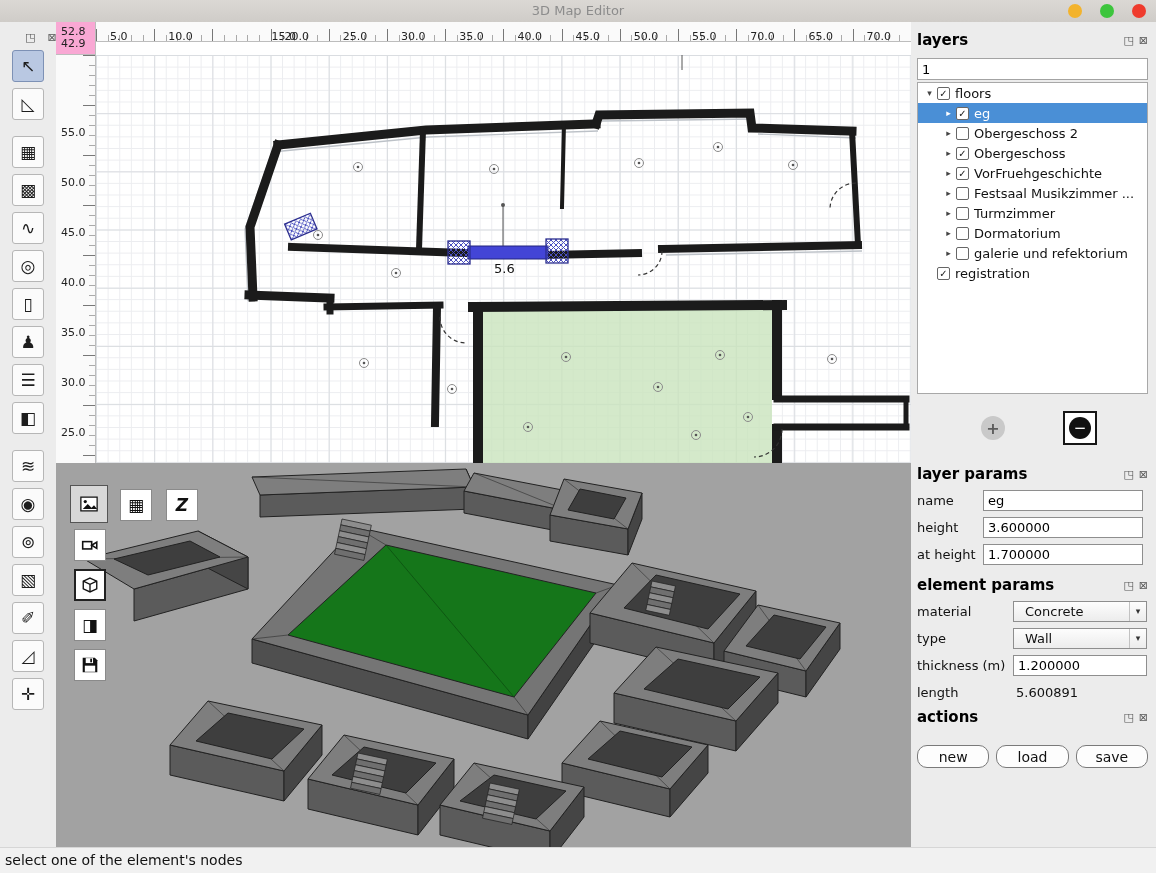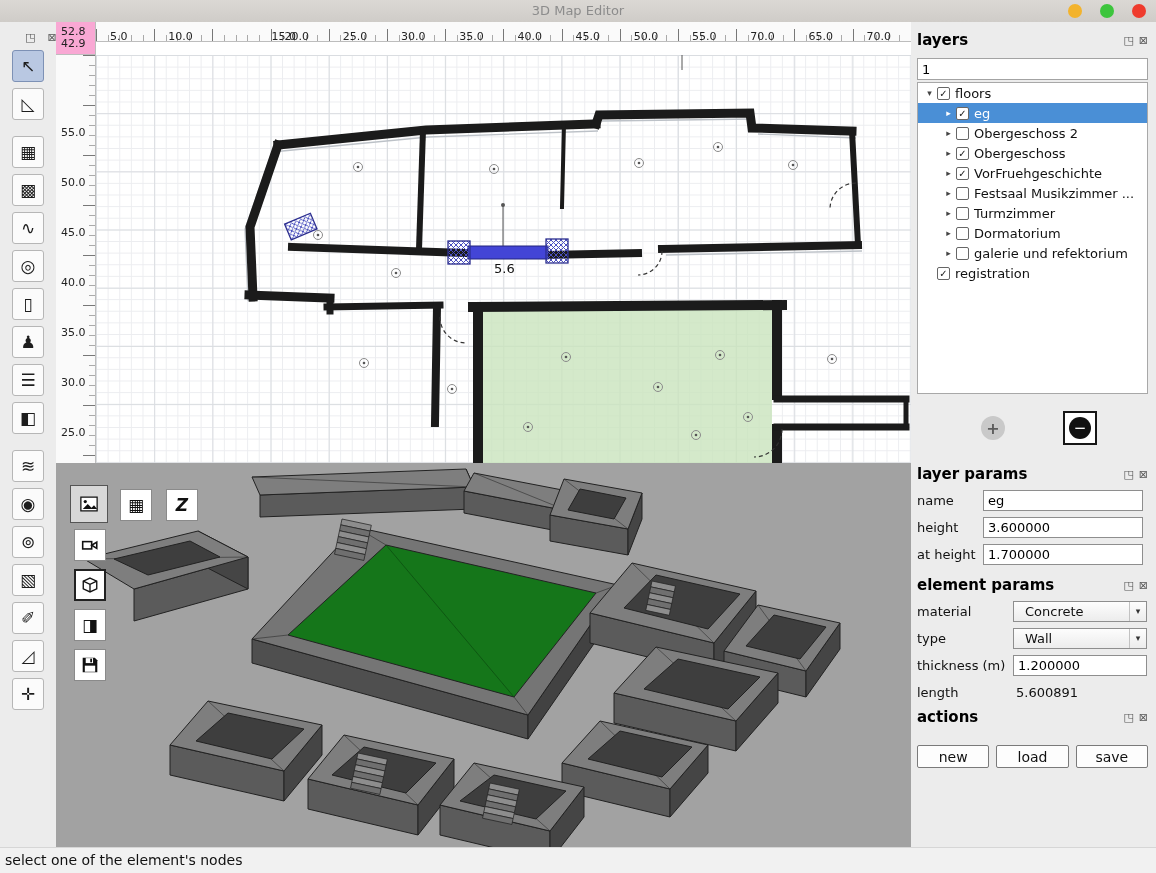--- a/index.html
+++ b/index.html
@@ -87,21 +87,21 @@
   .sec-elem .plabel{width:96px}
   .pinput{height:21px;border:1px solid #8e8e8e;background:#fff;font-family:inherit;font-size:13px;padding:0 4px}
   .sec-layer .pinput{width:160px}
   .sec-elem .pinput{width:134px}
   .combo{width:134px;height:21px;border:1px solid #8e8e8e;background:linear-gradient(#fdfdfd,#ececec);
     display:flex;align-items:center;font-size:13px;padding-left:11px}
   .combo-arrow{margin-left:auto;width:17px;height:100%;border-left:1px solid #c2c2c2;
     display:flex;align-items:center;justify-content:center;font-size:9px;color:#333}
   .ptext{font-size:13px;padding-left:3px}
   .action-row{display:flex;gap:7px;margin-top:18px}
-  .abtn{flex:1;height:23px;border:1px solid #7a7a7a;background:#fdfdfd;border-radius:2px;font-size:14px;
+  .abtn{flex:1;height:23px;border:1px solid #7a7a7a;background:#fdfdfd;border-radius:10px;font-size:14px;
     display:flex;align-items:center;justify-content:center;cursor:default}
   .sec-elem{margin-top:10px}
   .sec-actions{}
   .sec-layer{margin-top:18px}
 
   
   .statusbar{position:absolute;left:0;right:0;bottom:0;height:26px;background:#f1f1f1;border-top:1px solid #d6d6d6;
     font-size:14px;color:#111;padding:4px 0 0 5px}
 </style>
 </head>

